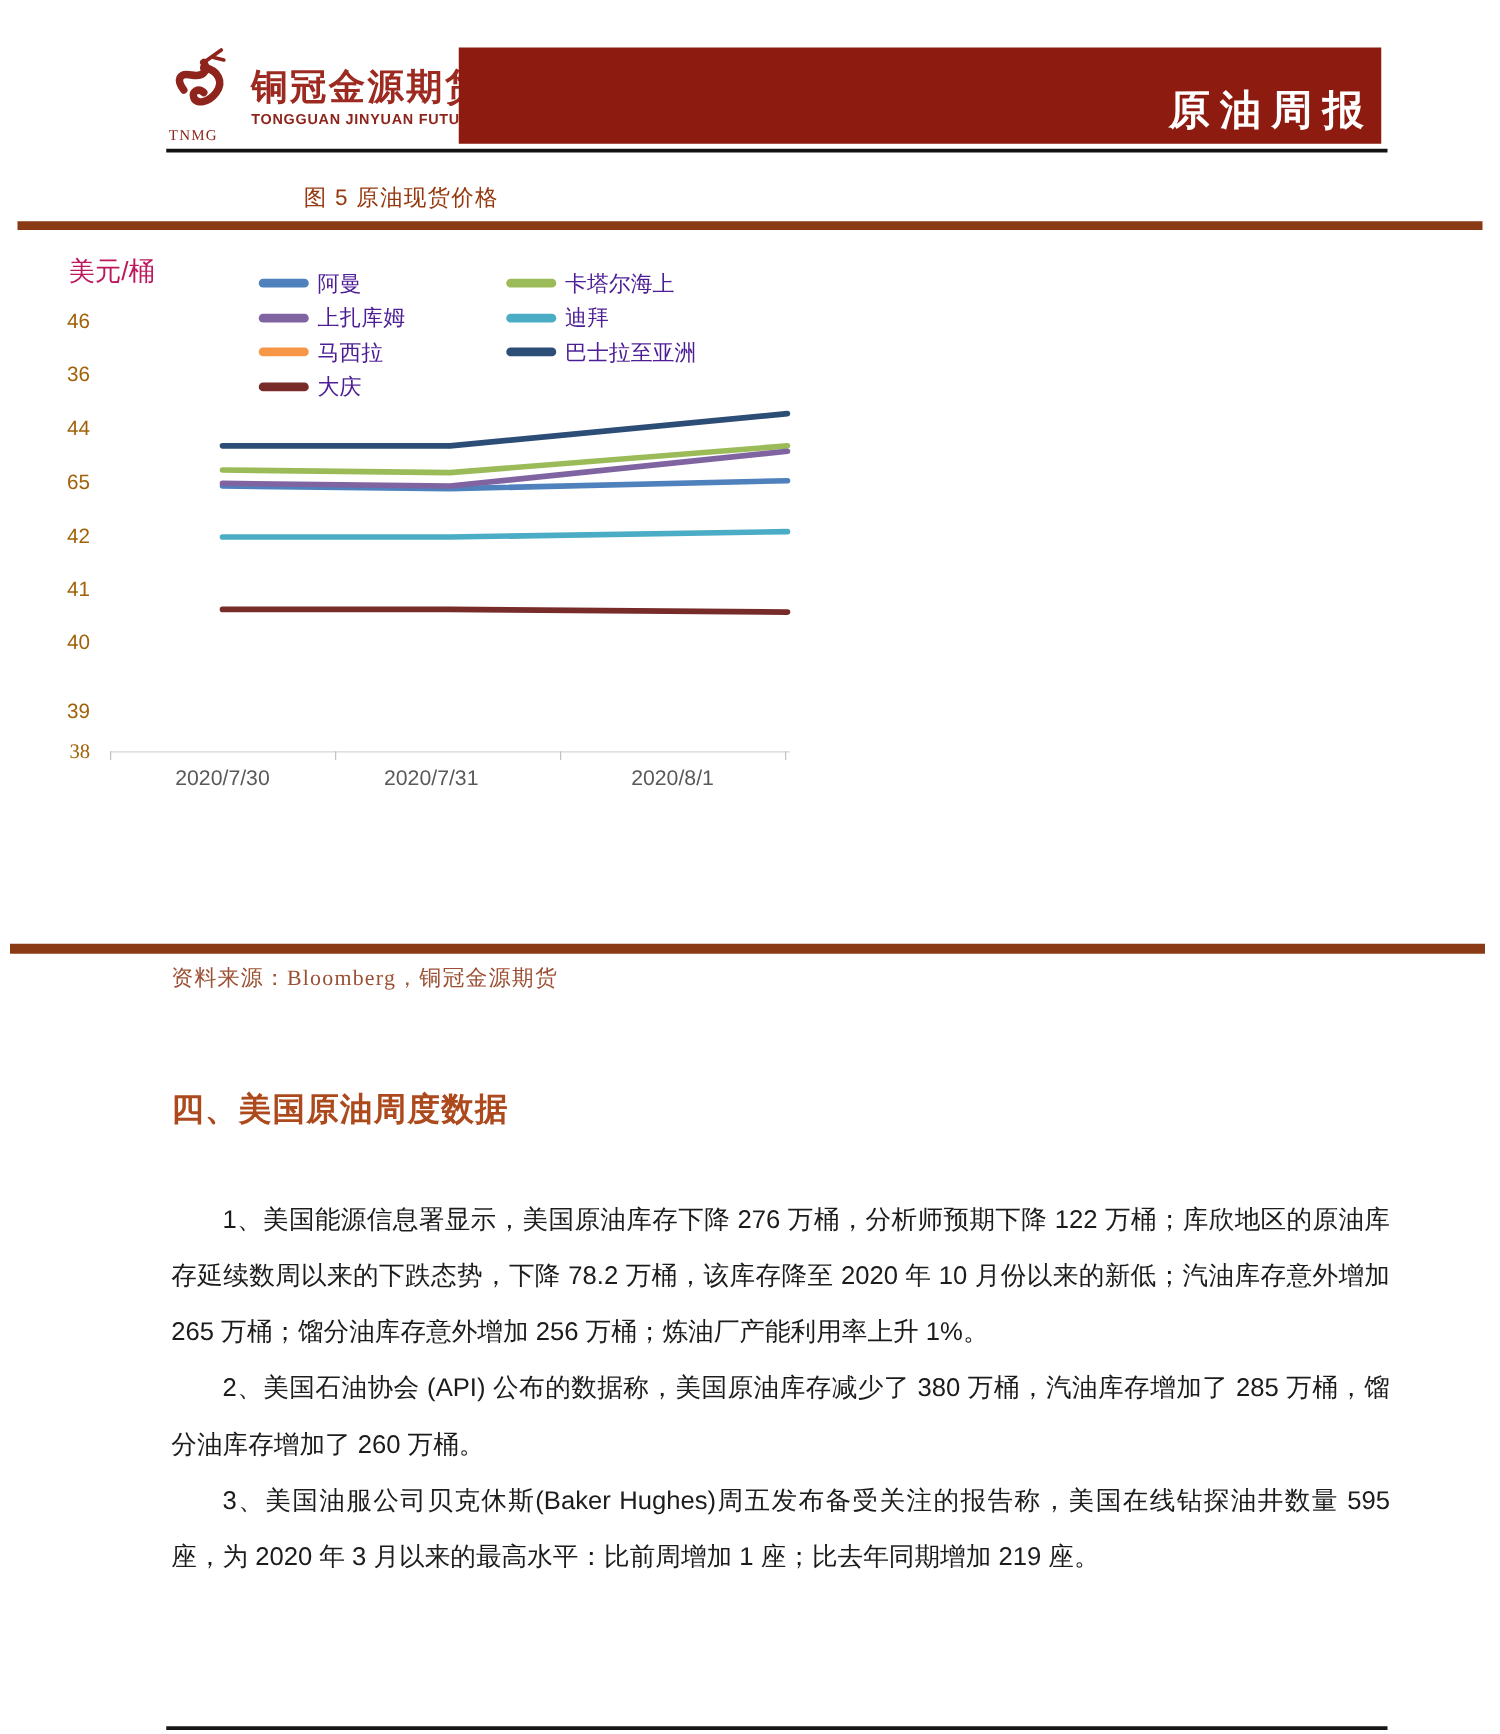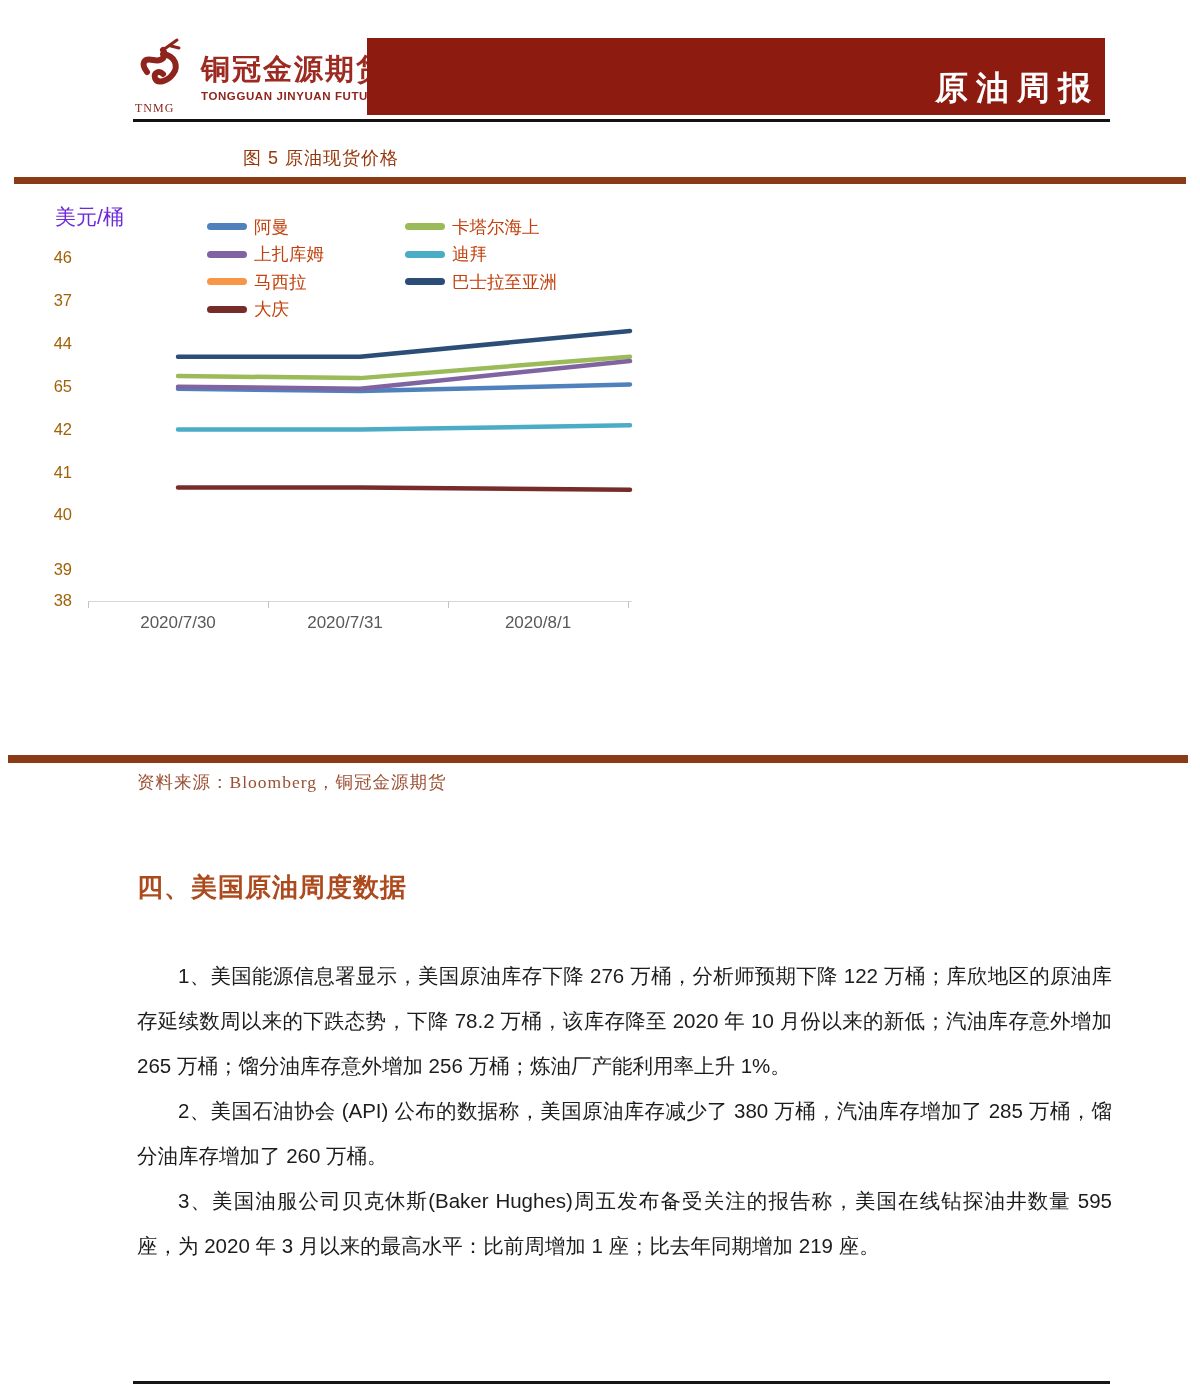--- a/index.html
+++ b/index.html
@@ -19,29 +19,29 @@
   .header-rule { position:absolute; left:133px; top:119px; width:977px; height:3px; background:#121212; }
 
   
   .fig-caption { position:absolute; left:243px; top:146px; font-size:18px; font-weight:normal; color:#96380d; letter-spacing:1px; }
   .rule-thick-top { position:absolute; left:14px; top:177px; width:1172px; height:7px; background:#8a3a15; }
   .rule-thick-bottom { position:absolute; left:8px; top:755px; width:1180px; height:8px; background:#8a3a15; }
 
   
   .chart { position:absolute; left:0; top:195px; width:720px; height:470px; }
   .chart svg.plot { position:absolute; left:0; top:0; }
-  .unit-label { position:absolute; left:55px; top:8px; font-size:21px; color:#6d28d9; }
+  .unit-label { position:absolute; left:55px; top:8px; font-size:21px; color:#be185d; }
   .ytick { position:absolute; left:28px; width:44px; text-align:right; font-size:16.5px; color:#a16207; }
   .xtick { position:absolute; width:140px; text-align:center; font-size:17px; color:#595959; }
   .xaxis-line { position:absolute; height:1px; background:#d6d6d6; }
   .xaxis-tick { position:absolute; width:1px; height:7px; background:#c3c3c3; }
   .legend { position:absolute; left:207px; top:18px; display:grid; grid-template-columns:198px auto; grid-auto-rows:27.5px; align-items:center; }
   .legend-item { display:flex; align-items:center; }
   .legend-swatch { width:40px; height:7px; border-radius:4px; margin-right:7px; flex:0 0 auto; }
-  .legend-label { font-size:17.5px; color:#c2410c; white-space:nowrap; }
+  .legend-label { font-size:17.5px; color:#4c1d95; white-space:nowrap; }
 
   
   .source-line { position:absolute; left:137px; top:770px; font-family:"Liberation Serif", serif; font-size:17.5px; color:#9b4f33; letter-spacing:1px; }
   .section-heading { position:absolute; left:137px; top:870px; font-family:"Liberation Serif", serif; font-weight:bold; font-size:26px; color:#ad4a1d; letter-spacing:1px; }
   .body-text { position:absolute; left:137px; top:953px; width:975px; font-size:20.5px; line-height:45px; color:#1c1c1c; text-align:justify; }
   .body-text p { text-indent:2em; margin:0; }
   .footer-rule { position:absolute; left:133px; top:1381px; width:977px; height:3px; background:#161616; }
 </style>
 </head>
 <body>
@@ -100,28 +100,28 @@
         <div class="legend-item">
           <span class="legend-swatch" style="background: rgb(44, 77, 117);"></span>
           <span class="legend-label">巴士拉至亚洲</span>
         </div>
         <div class="legend-item">
           <span class="legend-swatch" style="background: rgb(119, 44, 42);"></span>
           <span class="legend-label">大庆</span>
         </div>
       </div>
   <div class="ytick" style="top: 53px;">46</div>
-      <div class="ytick" style="top: 95.9px;">37</div>
+      <div class="ytick" style="top: 95.9px;">36</div>
       <div class="ytick" style="top: 138.8px;">44</div>
       <div class="ytick" style="top: 181.7px;">65</div>
       <div class="ytick" style="top: 224.6px;">42</div>
       <div class="ytick" style="top: 267.5px;">41</div>
       <div class="ytick" style="top: 310.4px;">40</div>
       <div class="ytick" style="top: 365px;">39</div>
-      <div class="ytick" style="top: 396.2px;">38</div>
+      <div class="ytick" style="top: 396.2px; font-family: Liberation Serif, serif;">38</div>
       <div class="xaxis-line" style="left: 88px; top: 406.2px; width: 544px;"></div>
       <div class="xaxis-tick" style="left: 88px; top: 406.2px;"></div>
       <div class="xaxis-tick" style="left: 268px; top: 406.2px;"></div>
       <div class="xaxis-tick" style="left: 448px; top: 406.2px;"></div>
       <div class="xaxis-tick" style="left: 628px; top: 406.2px;"></div>
       <div class="xtick" style="left: 108px; top: 418.2px;">2020/7/30</div>
       <div class="xtick" style="left: 275px; top: 418.2px;">2020/7/31</div>
       <div class="xtick" style="left: 468px; top: 418.2px;">2020/8/1</div>
       <svg width="720" height="470" class="plot">
         <polyline points="178,193.84499999999989 360,195.99000000000007 630,189.55500000000012" fill="none" stroke="#4f81bd" stroke-width="4.5" stroke-linecap="round" stroke-linejoin="round"></polyline>

